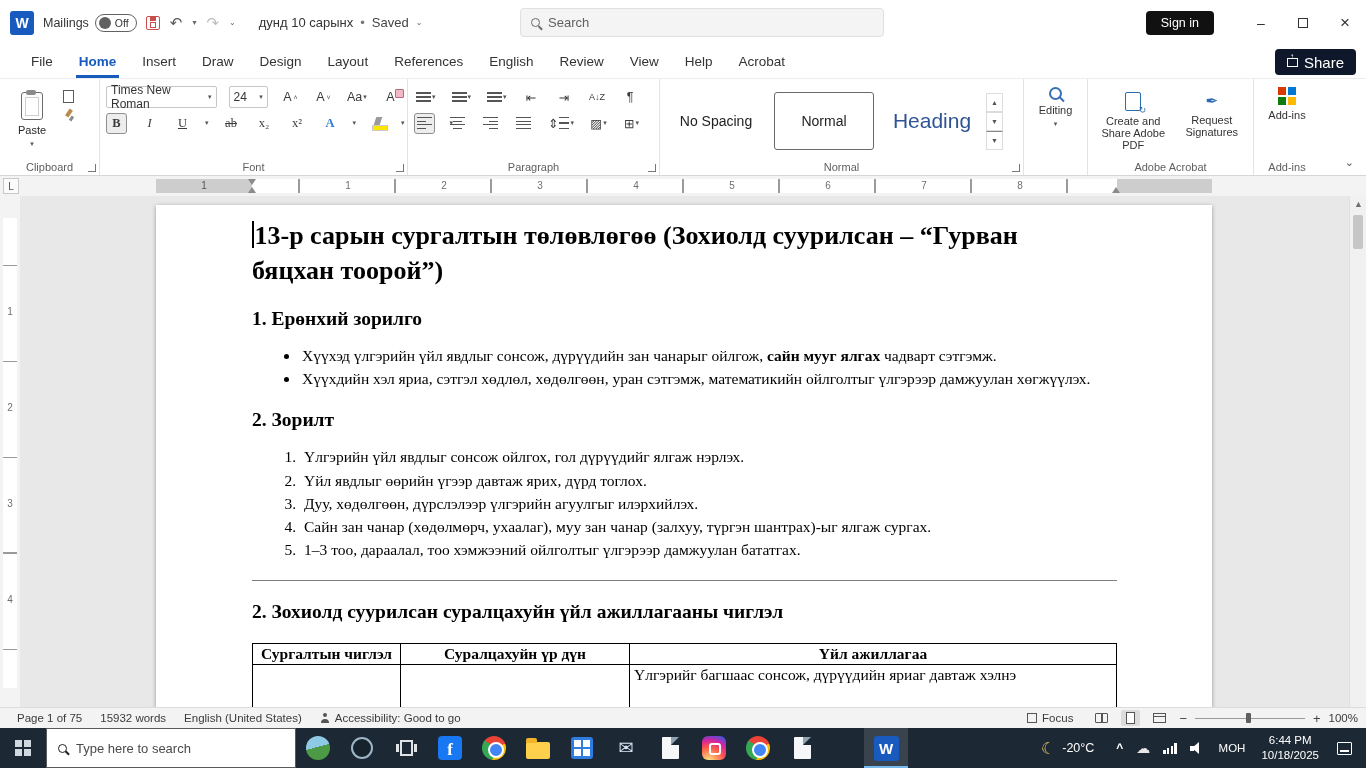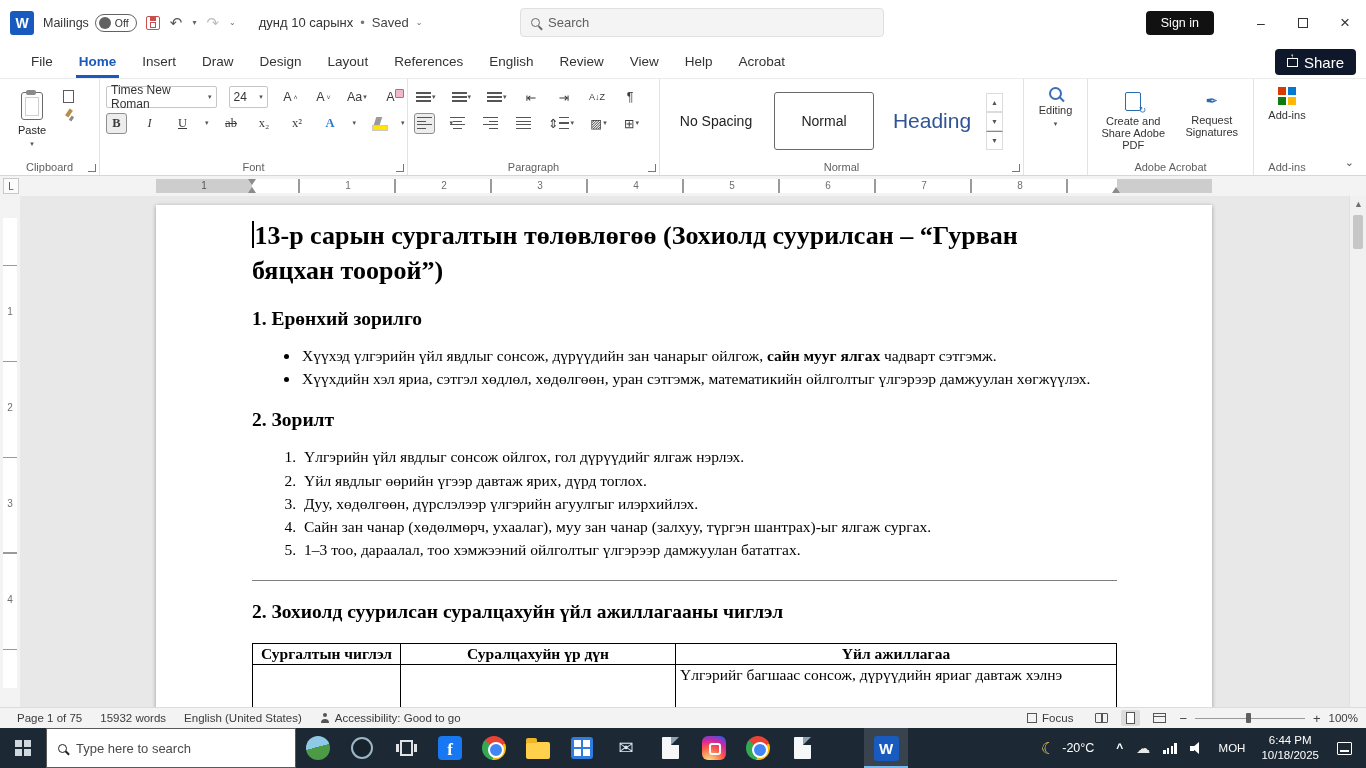--- a/index.html
+++ b/index.html
@@ -510,21 +510,21 @@
     </ol>
 
     <hr class="doc-hr">
 
     <div class="doc-h">2. Зохиолд суурилсан суралцахуйн үйл ажиллагааны чиглэл</div>
 
     <table class="doc-table">
       <tbody>
           <tr>
         <td class="hd" style="width:148px">Сургалтын чиглэл</td>
-        <td class="hd" style="width:275px">Суралцахуйн үр дүн</td>
+        <td class="hd" style="width:229px">Суралцахуйн үр дүн</td>
         <td class="hd">Үйл ажиллагаа</td>
       </tr>
       <tr class="r2">
         <td></td>
         <td></td>
         <td>Үлгэрийг багшаас сонсож, дүрүүдийн яриаг давтаж хэлнэ</td>
       </tr>
     </tbody>
       </table>
   </div>

